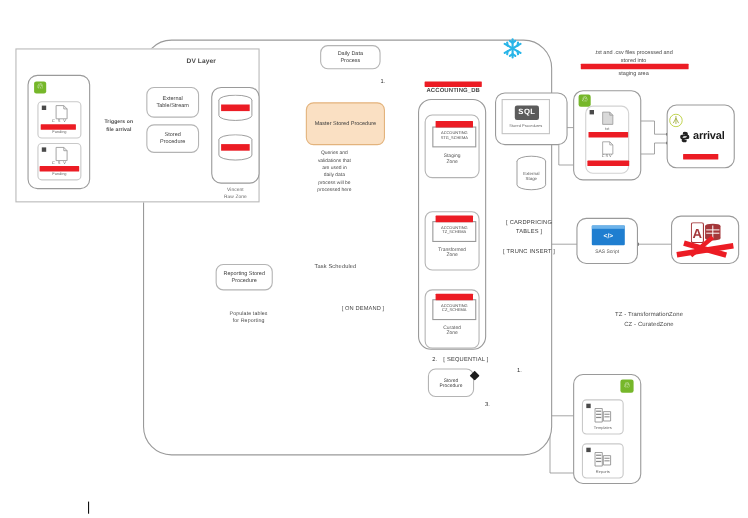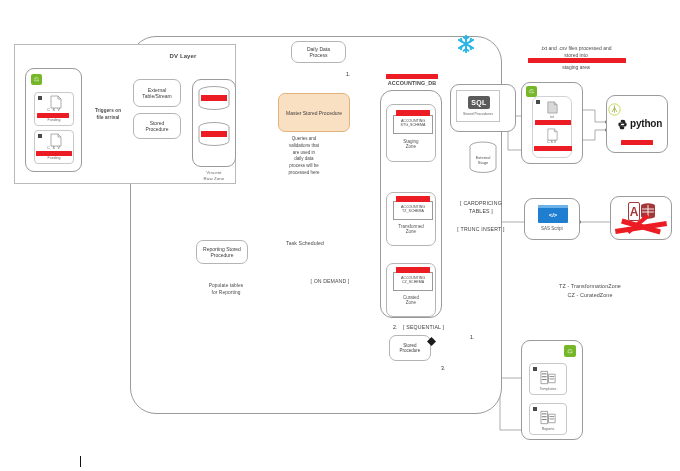--- a/index.html
+++ b/index.html
@@ -296,21 +296,21 @@
   <svg width="11" height="11" viewBox="0 0 16 16" style="position:absolute;left:617px;top:119px;">
     <path d="M8,1 C5.5,1 5.5,2.2 5.5,3.4 L5.5,4.6 L8.2,4.6 L8.2,5.2 L4.2,5.2
              C2.8,5.2 2,6.2 2,8 C2,9.8 2.8,10.8 4.2,10.8 L5.2,10.8 L5.2,9.2
              C5.2,7.9 6.2,7 7.6,7 L10.4,7 C11.4,7 12,6.3 12,5.3 L12,3.4
              C12,2.2 11.2,1 8,1 Z" fill="#222"></path>
     <path d="M8,15 C10.5,15 10.5,13.8 10.5,12.6 L10.5,11.4 L7.8,11.4 L7.8,10.8 L11.8,10.8
              C13.2,10.8 14,9.8 14,8 C14,6.2 13.2,5.2 11.8,5.2 L10.8,5.2 L10.8,6.8
              C10.8,8.1 9.8,9 8.4,9 L5.6,9 C4.6,9 4,9.7 4,10.7 L4,12.6
              C4,13.8 4.8,15 8,15 Z" fill="#222"></path>
   </svg>
-  <div class="pyword" style="position:absolute;left:630px;top:118px;font-size:10px;">python</div>
+  <div class="pyword" style="position:absolute;left:630px;top:118px;font-size:10px;">arrival</div>
   <span class="redact" style="position:absolute;left:621px;top:140px;width:32px;height:5px;"></span>
 
   <div class="node rr" style="left:524px;top:198px;width:56px;height:42px;">
     <div class="sasicon" style="position:absolute;left:13px;top:6px;width:30px;height:18px;font-size:6px;">
       <span class="bar"></span>
         <span style="position:relative;top:1px;">&lt;/&gt;</span>
     </div>
     <div class="t45" style="position:absolute;left:0;right:0;top:27px;text-align:center;color:#555;">SAS Script</div>
   </div>
 

